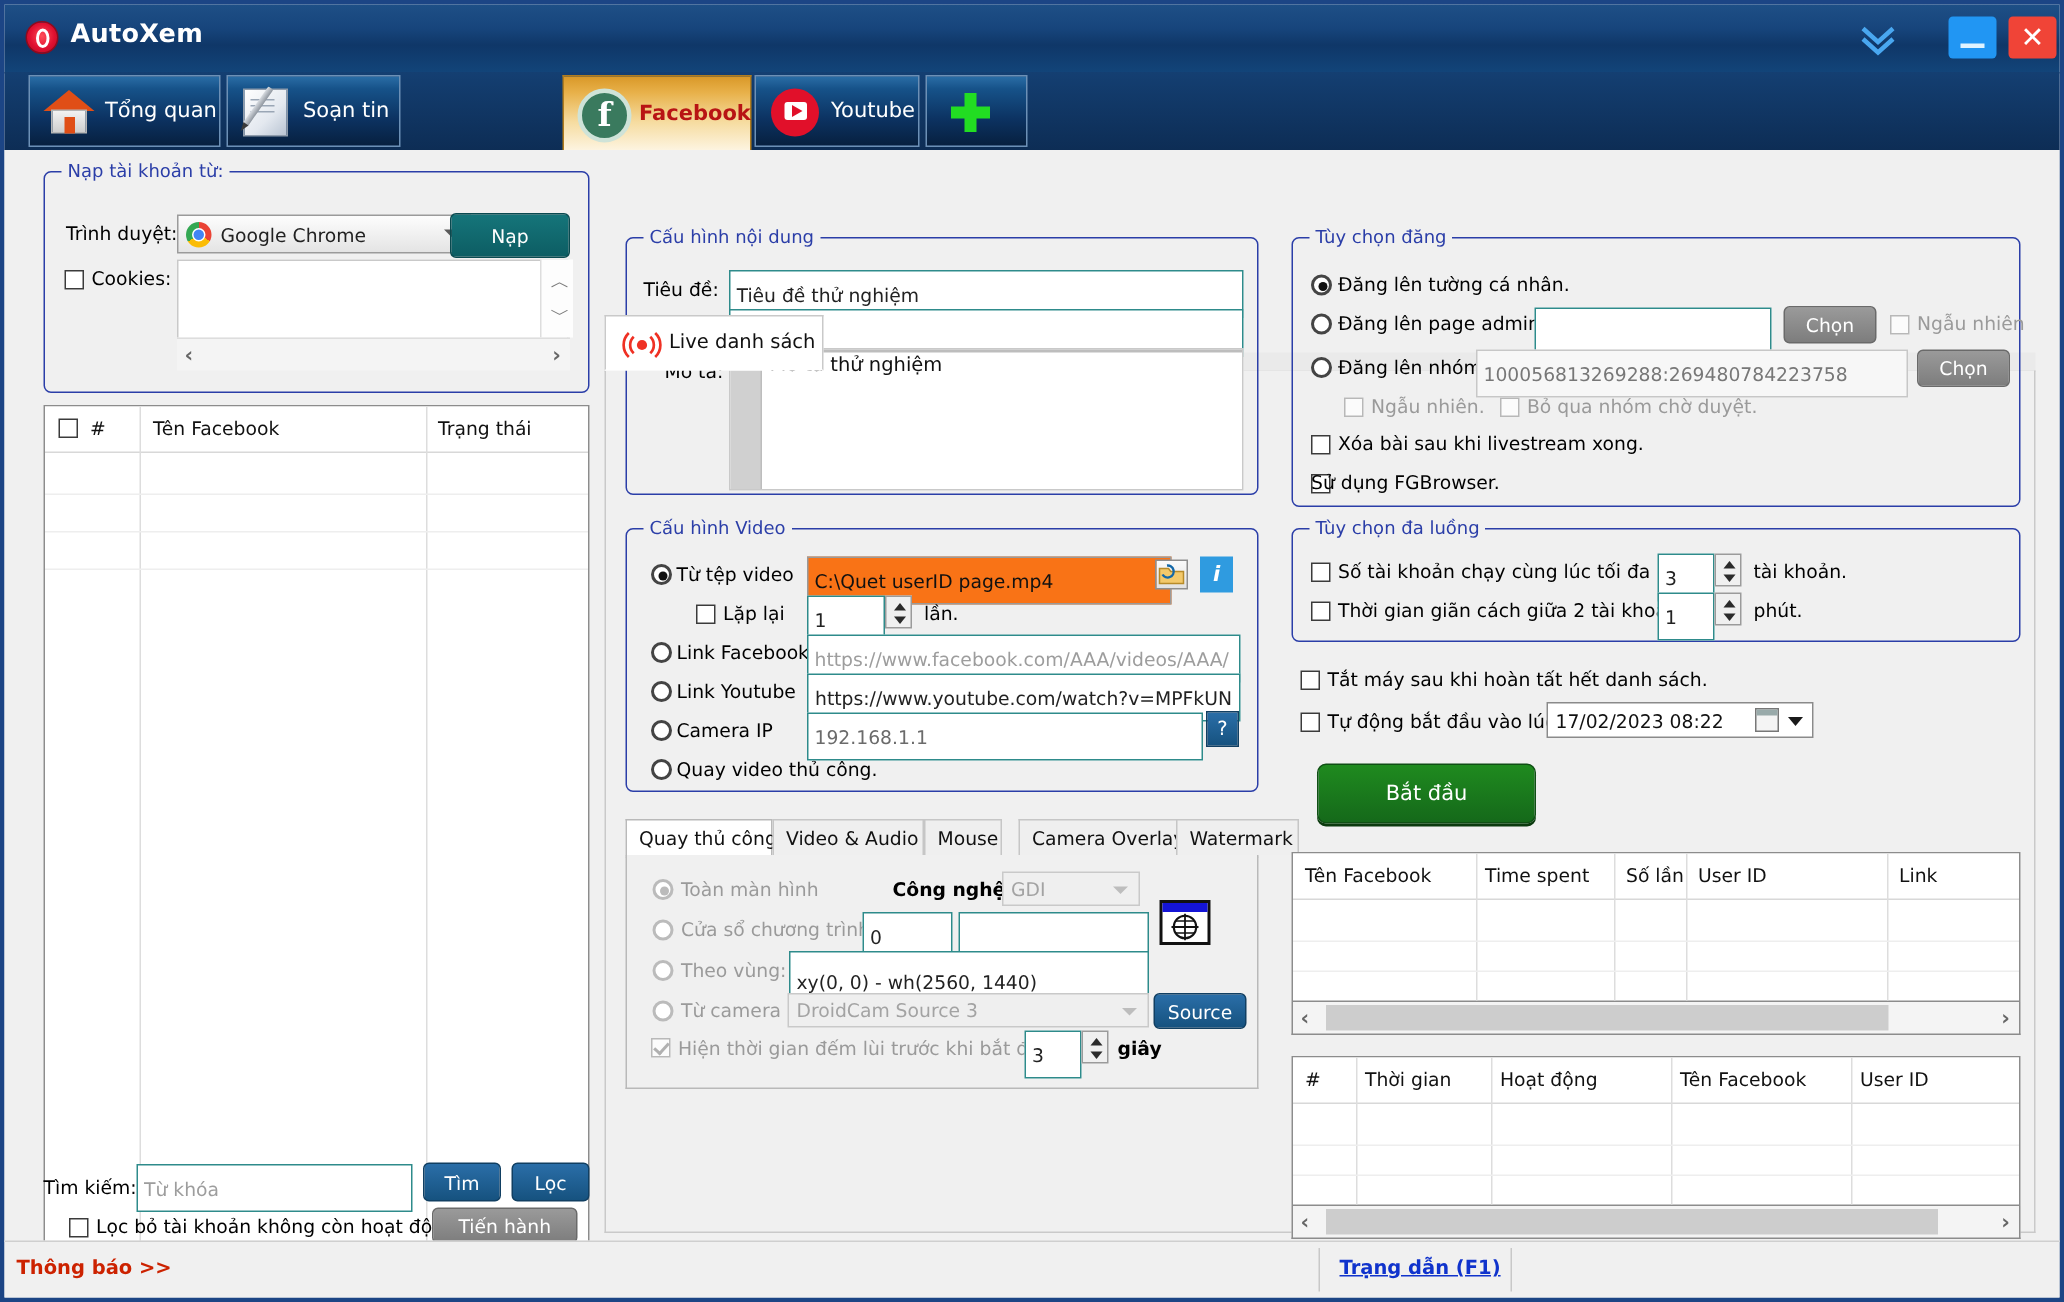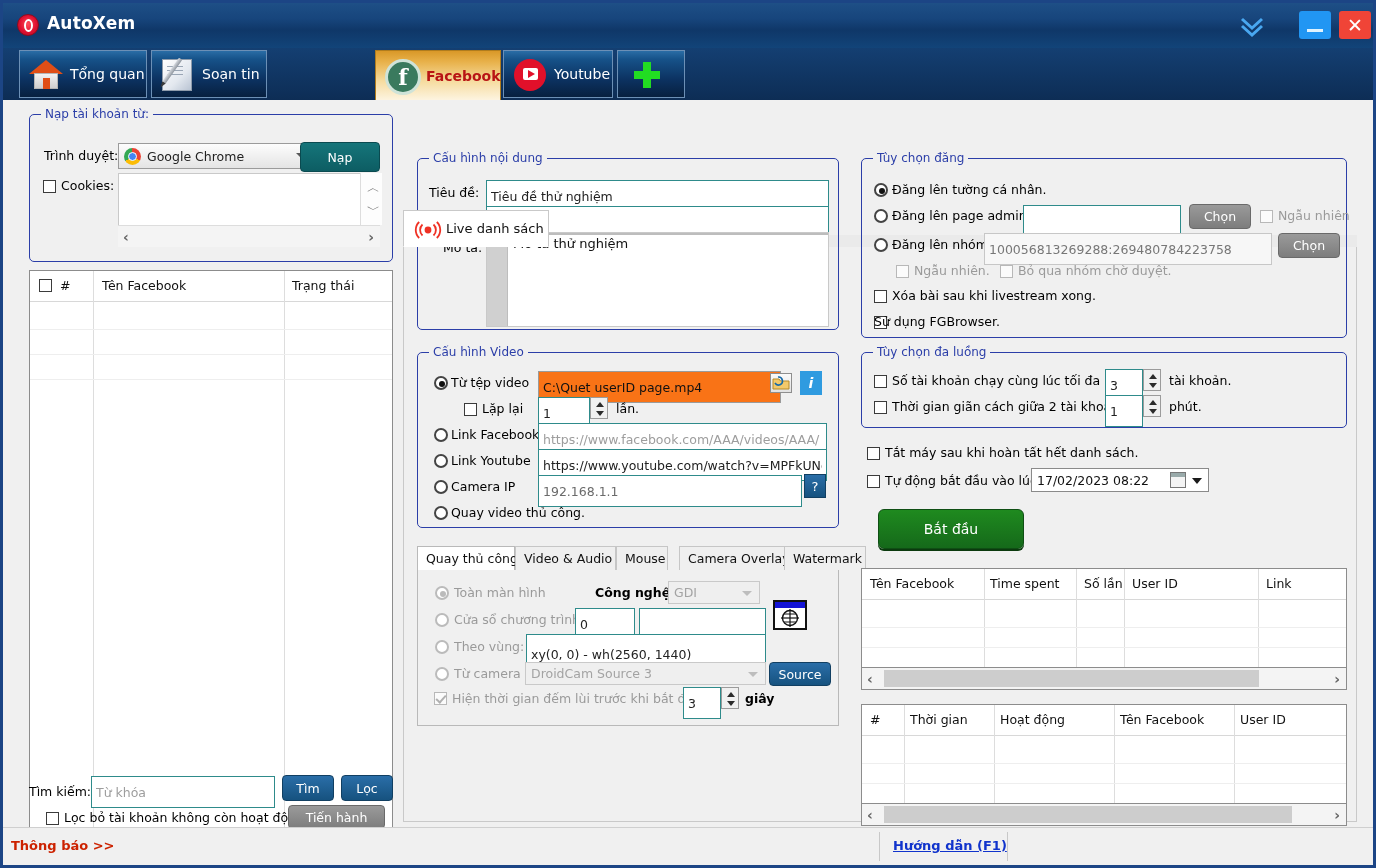--- a/index.html
+++ b/index.html
@@ -600,17 +600,17 @@
       <div class="la">‹</div>
       <div class="thumb" style="left:22px;width:408px;"></div>
       <div class="ra">›</div>
     </div>
 
   </div>
 
   <div class="statusbar">
     <div class="status-note">Thông báo &gt;&gt;</div>
     <div class="status-sep"></div>
-    <div class="status-help">Hướng dẫn (F1)</div>
+    <div class="status-help">Trạng dẫn (F1)</div>
     <div class="status-sep2"></div>
   </div>
 
 </div>
 
 </body></html>

